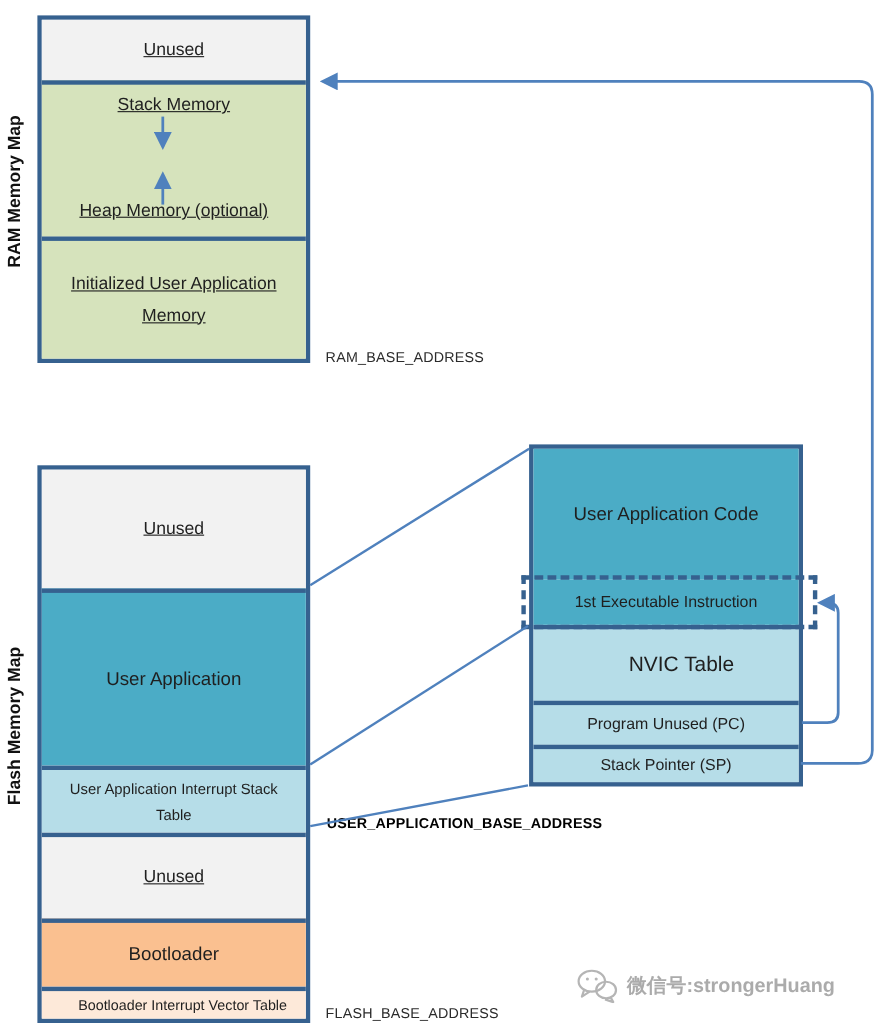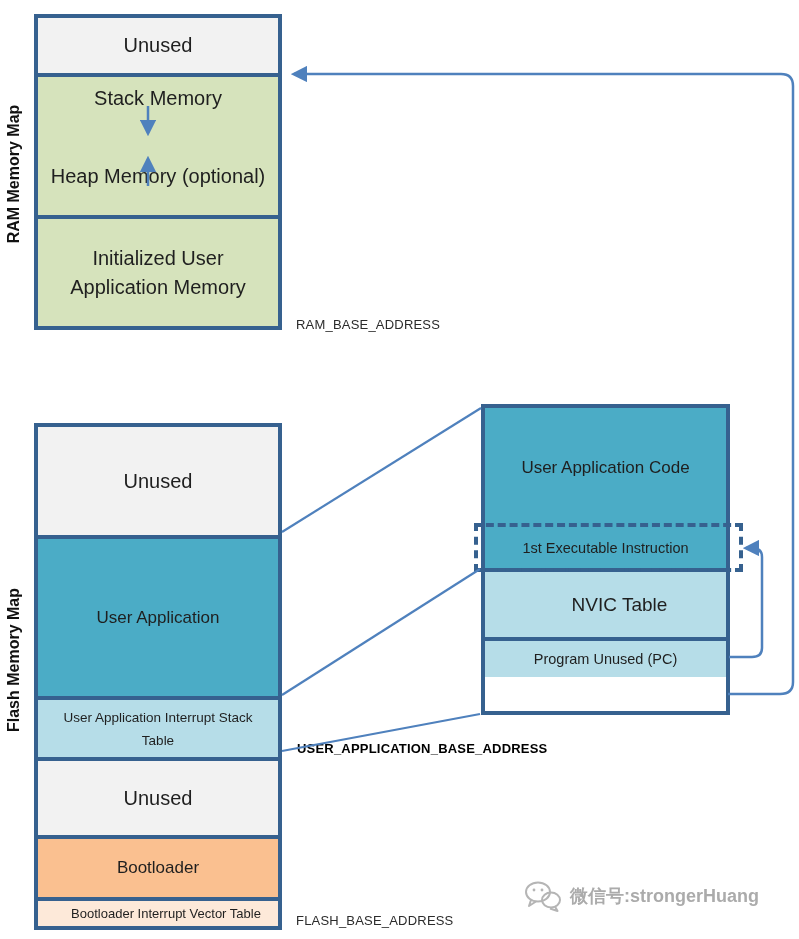--- a/index.html
+++ b/index.html
@@ -20,27 +20,27 @@
     text-align:center;flex-shrink:0;
   }
   .sec + .sec{border-top:4px solid #36618F;}
   .sec.no-div{border-top:none;}
   .bg-gray{background:#F2F2F2;}
   .bg-green{background:#D6E3BC;}
   .bg-teal{background:#4BACC6;}
   .bg-lblue{background:#B6DDE8;}
   .bg-orange{background:#FAC090;}
   .bg-peach{background:#FDE9D9;}
-  .fs16{font-size:20px;}
+  .fs16{font-size:16px;text-decoration:underline;}
   .fs17{font-size:17px;}
   .fs19{font-size:19px;}
   .fs14{font-size:14.5px;}
   .fs13{font-size:13.5px;line-height:23px;}
   .fs12{font-size:13px;}
-  .stack-heap{flex-direction:column;justify-content:space-between;padding:10px 0 27px 0;}
+  .stack-heap{flex-direction:column;justify-content:space-between;padding:10px 0 14px 0;}
   .wrap-200{max-width:205px;line-height:29px;text-align:center;}
   .wrap-190{max-width:195px;}
   .addr{
     position:absolute;font-size:13px;color:#2b2b2b;white-space:nowrap;letter-spacing:0.2px;
   }
   .addr.bold{font-weight:bold;color:#000;}
   .dashed-overlay{
     position:absolute;top:-4px;bottom:-4px;left:-11px;right:-17px;
     border:4px dashed #36618F;pointer-events:none;
   }
@@ -83,20 +83,21 @@
   </div>
 
   <div class="mem-box" style="left:481px;top:404px;width:249px;height:311px;">
     <div class="sec bg-teal fs17" style="height:119px;">User Application Code</div>
     <div class="sec bg-teal fs14 no-div rel" style="height:41px;">
       <span>1st Executable Instruction</span>
       <span class="dashed-overlay"></span>
     </div>
     <div class="sec bg-lblue fs19" style="height:69px;padding-left:28px;">NVIC Table</div>
     <div class="sec bg-lblue fs14" style="height:40px;">Program Unused (PC)</div>
+    <div class="sec bg-lblue fs14" style="flex:1;">Stack Pointer (SP)</div>
   </div>
 
   <div class="addr" style="left:296px;top:317px;">RAM_BASE_ADDRESS</div>
   <div class="addr bold" style="left:297px;top:741px;">USER_APPLICATION_BASE_ADDRESS</div>
   <div class="addr" style="left:296px;top:913px;">FLASH_BASE_ADDRESS</div>
 
   <svg id="wire-overlay" width="799" height="939" viewBox="0 0 799 939">
     <defs>
       <marker id="ah" viewBox="0 0 10 10" refX="8" refY="5" markerWidth="6.5" markerHeight="6.5" orient="auto-start-reverse">
         <path d="M0,0 L10,5 L0,10 z" fill="#4F81BD"></path>

